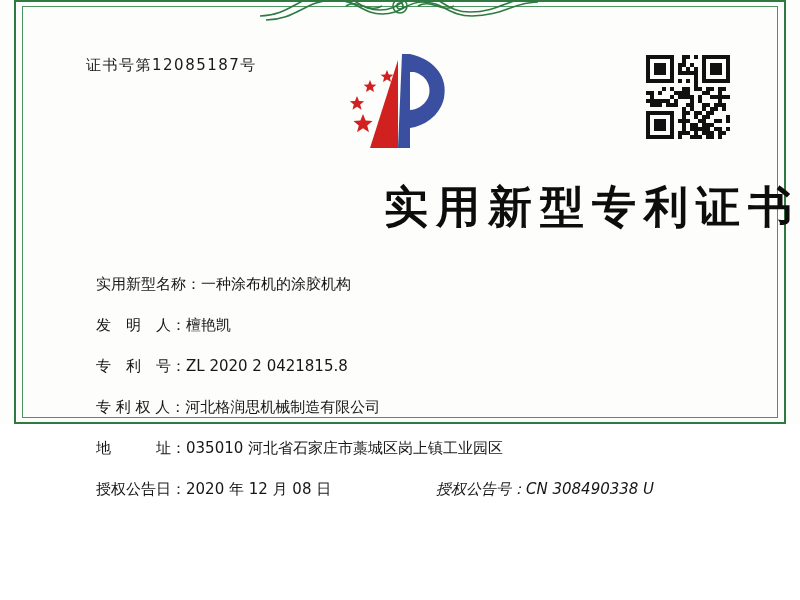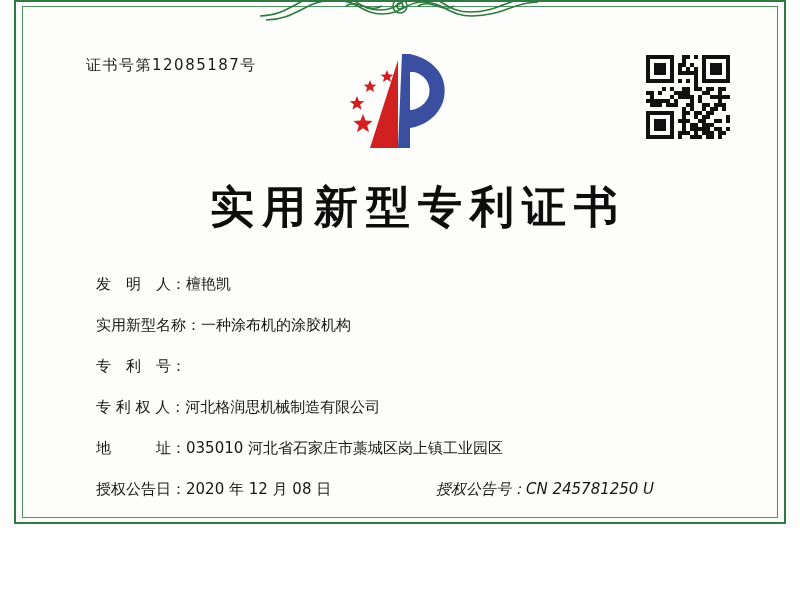--- a/index.html
+++ b/index.html
@@ -10,21 +10,21 @@
   body {
     width: 800px;
     height: 600px;
     overflow: hidden;
     font-family: "Liberation Sans", sans-serif;
   }
 
   .certificate {
     position: relative;
     width: 800px;
-    height: 524px;
+    height: 424px;
     background: #fdfdfb;
     box-sizing: border-box;
   }
 
   
   .frame-outer {
     position: absolute;
     left: 14px;
     top: 0px;
     right: 14px;
@@ -98,21 +98,21 @@
   .qr-grid i.on {
     background: #111111;
   }
 
   
   .title {
     position: absolute;
     left: 0;
     right: 0;
     top: 178px;
-    text-align: center;
+    text-align: right;
     font-size: 44px;
     font-weight: bold;
     letter-spacing: 8px;
     color: #0d0d0d;
     font-family: "DejaVu Sans", "Liberation Sans", sans-serif;
     padding-left: 36px;
   }
 
   
   .fields {
@@ -640,43 +640,44 @@
         <i class="on"></i>
         <i class=""></i>
         <i class=""></i>
       </div>
   </div>
 
   <div class="title">实用新型专利证书</div>
 
   <div class="fields">
     <div class="field-row">
+      <span class="field-label">实用新型名称：</span>
+      <span class="field-value">一种涂布机的涂胶机构</span>
+    </div>
+    <div class="field-row">
       <span class="field-label">发　明　人：</span>
       <span class="field-value">檀艳凯</span>
     </div>
     <div class="field-row">
-      <span class="field-label">实用新型名称：</span>
-      <span class="field-value">一种涂布机的涂胶机构</span>
-    </div>
-    <div class="field-row">
       <span class="field-label">专　利　号：</span>
+      <span class="field-value">ZL 2020 2 0421815.8</span>
     </div>
     <div class="field-row">
       <span class="field-label">专 利 权 人：</span>
       <span class="field-value">河北格润思机械制造有限公司</span>
     </div>
     <div class="field-row">
       <span class="field-label">地　　　址：</span>
       <span class="field-value">035010 河北省石家庄市藁城区岗上镇工业园区</span>
     </div>
     <div class="field-row split">
       <span class="split-left">
         <span class="field-label">授权公告日：</span>
         <span class="field-value">2020 年 12 月 08 日</span>
       </span>
       <span class="split-right">
         <span class="field-label">授权公告号：</span>
-        <span class="field-value">CN 245781250 U</span>
+        <span class="field-value">CN 308490338 U</span>
       </span>
     </div>
   </div>
 
 </div>
 
 </body></html>

